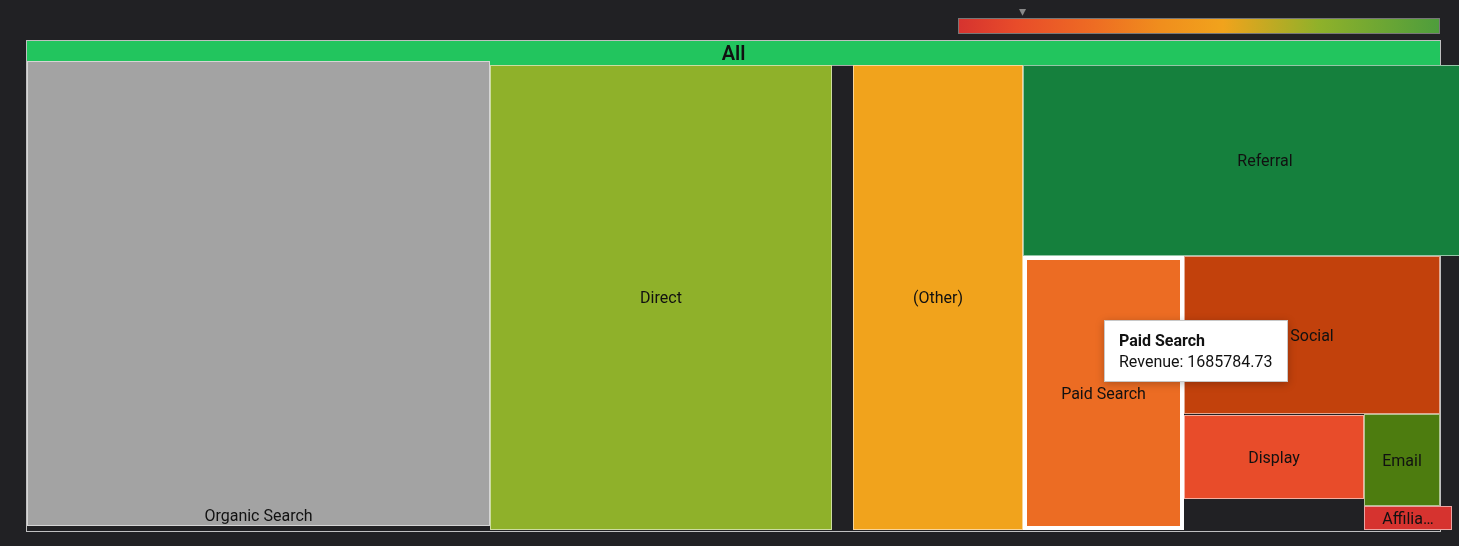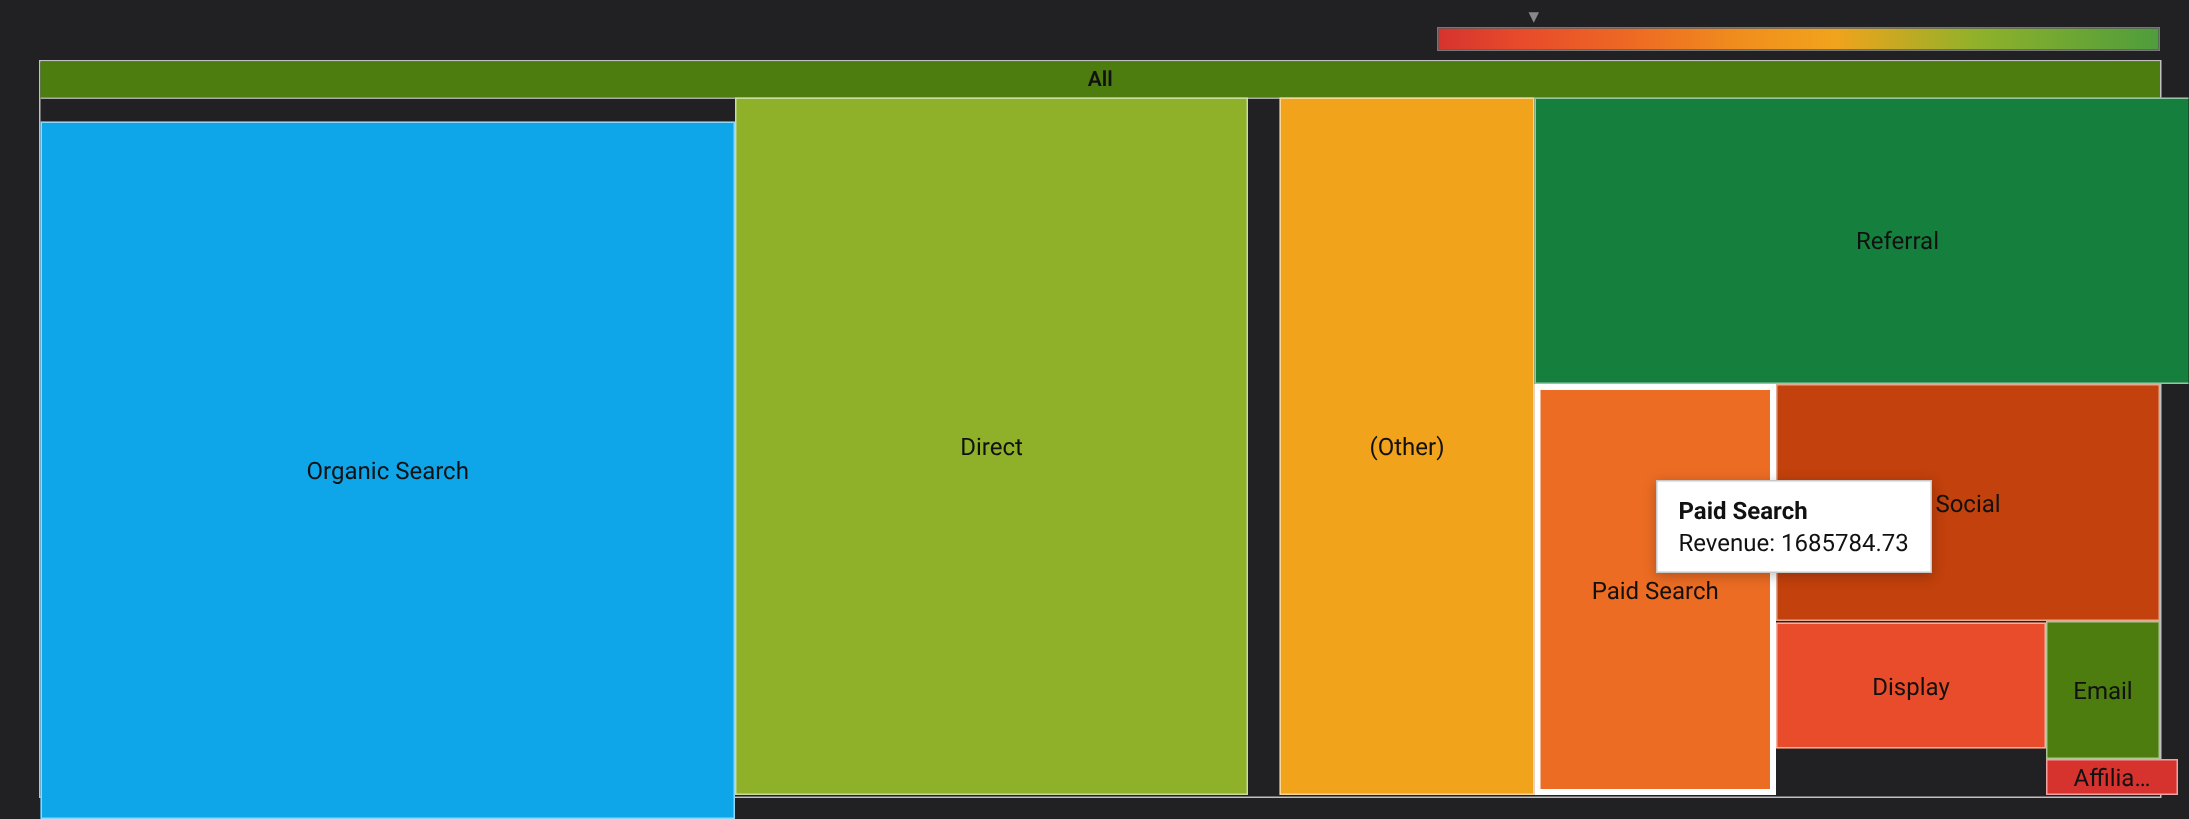--- a/index.html
+++ b/index.html
@@ -1,37 +1,37 @@
 <!DOCTYPE html>
 <html><head>
 <meta charset="utf-8">
 <style>
   html,body{margin:0;padding:0;width:1459px;height:546px;background:#212124;font-family:-apple-system,BlinkMacSystemFont,"Segoe UI",Roboto,Helvetica,Arial,sans-serif;color:#1b1b1b;}
   .stage{position:relative;width:1459px;height:546px;}
   .legend{position:absolute;left:958px;top:18px;width:480px;height:14px;border:1px solid #777;background:linear-gradient(to right,#d6332f 0%,#e84c2a 12%,#ee6c23 28%,#f08e1d 42%,#f1a31c 55%,#8fb12a 75%,#4e9d3c 100%);}
   .legend-caret{position:absolute;left:1019px;top:4px;color:#888;font-size:14px;line-height:14px;}
   .plot{position:absolute;left:26px;top:40px;width:1413px;height:490px;border:1px solid #c0c0c0;background:#212124;}
-  .header{position:absolute;left:0;top:0;width:1413px;height:24px;background:#4d7c0f;border-bottom:1px solid #aaa;text-align:center;font-weight:600;font-size:14px;line-height:24px;color:#111;}
+  .header{position:absolute;left:0;top:0;width:1413px;height:24px;background:#22c55e;border-bottom:1px solid #aaa;text-align:center;font-weight:600;font-size:20px;line-height:24px;color:#111;}
   .cell{position:absolute;border:1px solid rgba(255,255,255,0.55);box-sizing:border-box;display:flex;align-items:center;justify-content:center;font-size:16px;text-align:center;overflow:hidden;color:#111;}
   .cell span{pointer-events:none;white-space:nowrap;overflow:hidden;text-overflow:ellipsis;max-width:95%;}
   .sel{position:absolute;border:4px solid #fff;box-sizing:border-box;pointer-events:none;}
   .tooltip{position:absolute;background:#fff;border:1px solid #c8c8c8;box-shadow:0 2px 8px rgba(0,0,0,0.25);padding:10px 14px;font-size:16px;color:#111;white-space:nowrap;}
   .tooltip .tt-title{font-weight:700;margin-bottom:2px;}
 </style>
 </head>
 <body>
 
 <div class="stage">
   <div class="legend-caret">▾</div>
   <div class="legend"></div>
 
   <div class="plot">
     <div class="header">All</div>
     <div id="cells-host">
-        <div class="cell" style="left: 0px; top: 40px; width: 463px; height: 465px; background: #0ea5e9;">
+        <div class="cell" style="left: 0px; top: 20px; width: 463px; height: 465px; background: #a3a3a3; align-items: flex-end;">
           <span>Organic Search</span>
         </div>
         <div class="cell" style="left: 463px; top: 24px; width: 342px; height: 465px; background: rgb(143, 177, 42);">
           <span>Direct</span>
         </div>
         <div class="cell" style="left: 826px; top: 24px; width: 170px; height: 465px; background: rgb(241, 163, 28);">
           <span>(Other)</span>
         </div>
         <div class="cell" style="left: 996px; top: 24px; width: 484px; height: 191px; background: #15803d;">
           <span>Referral</span>

